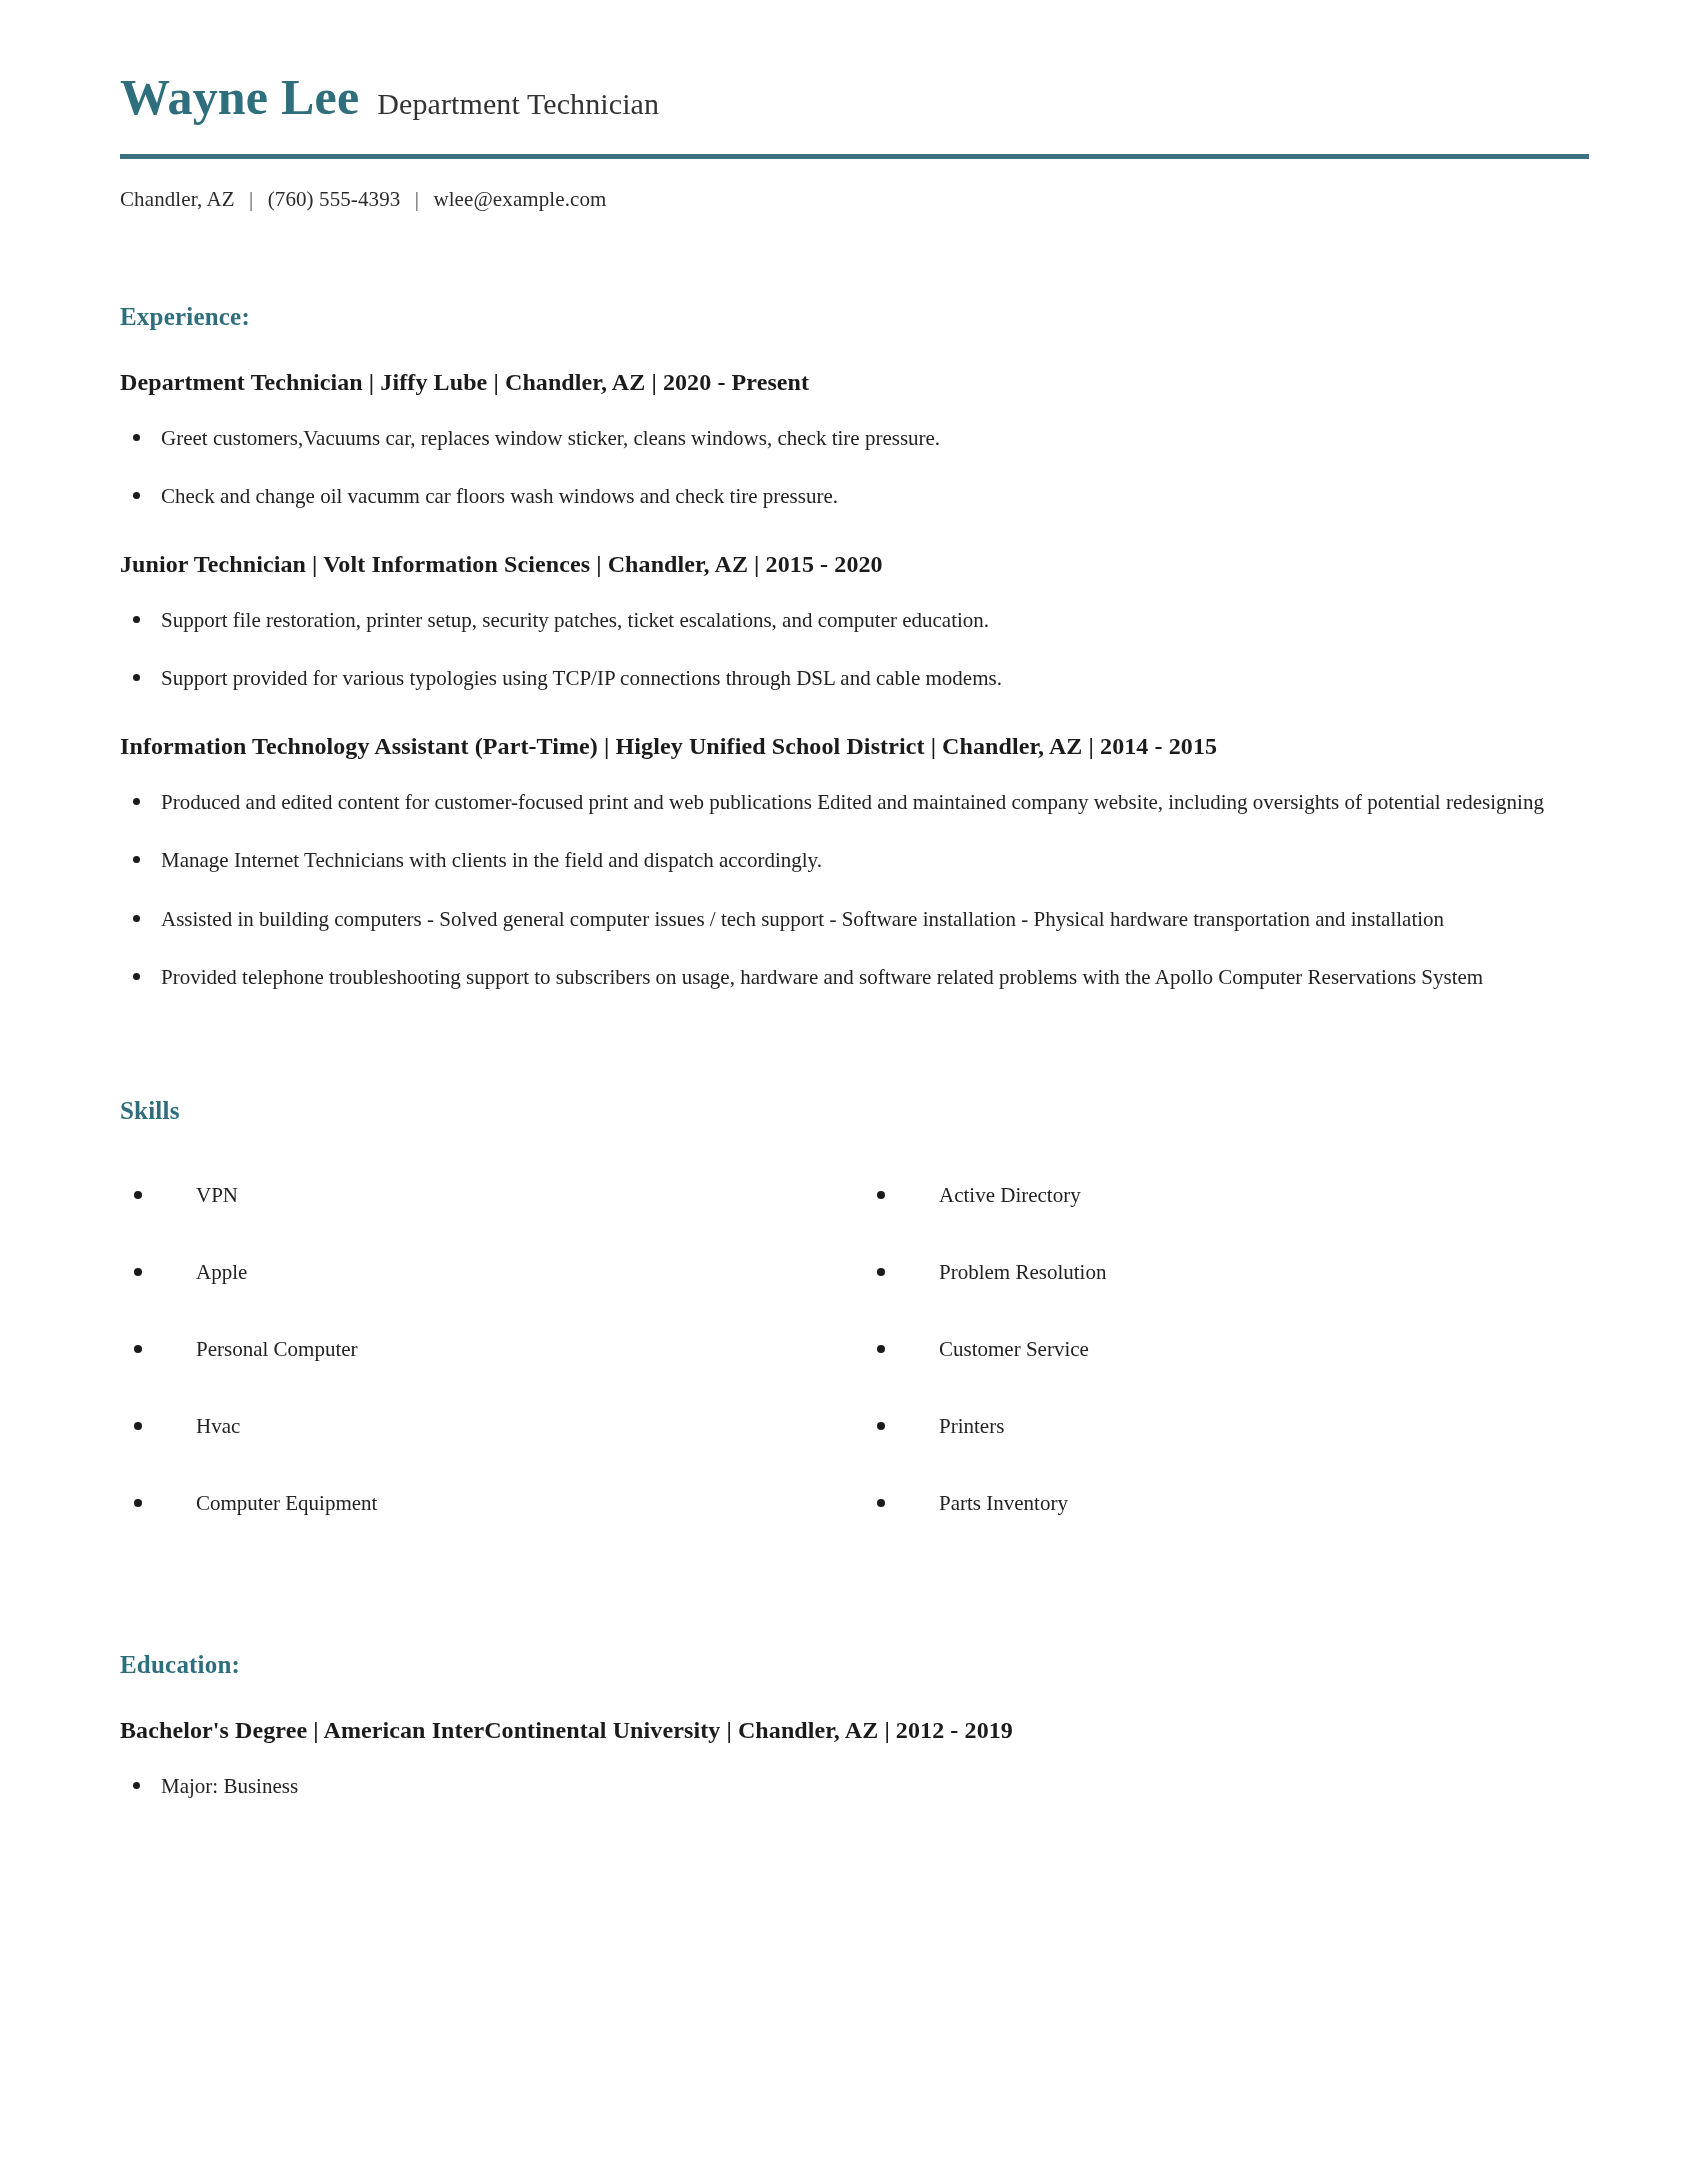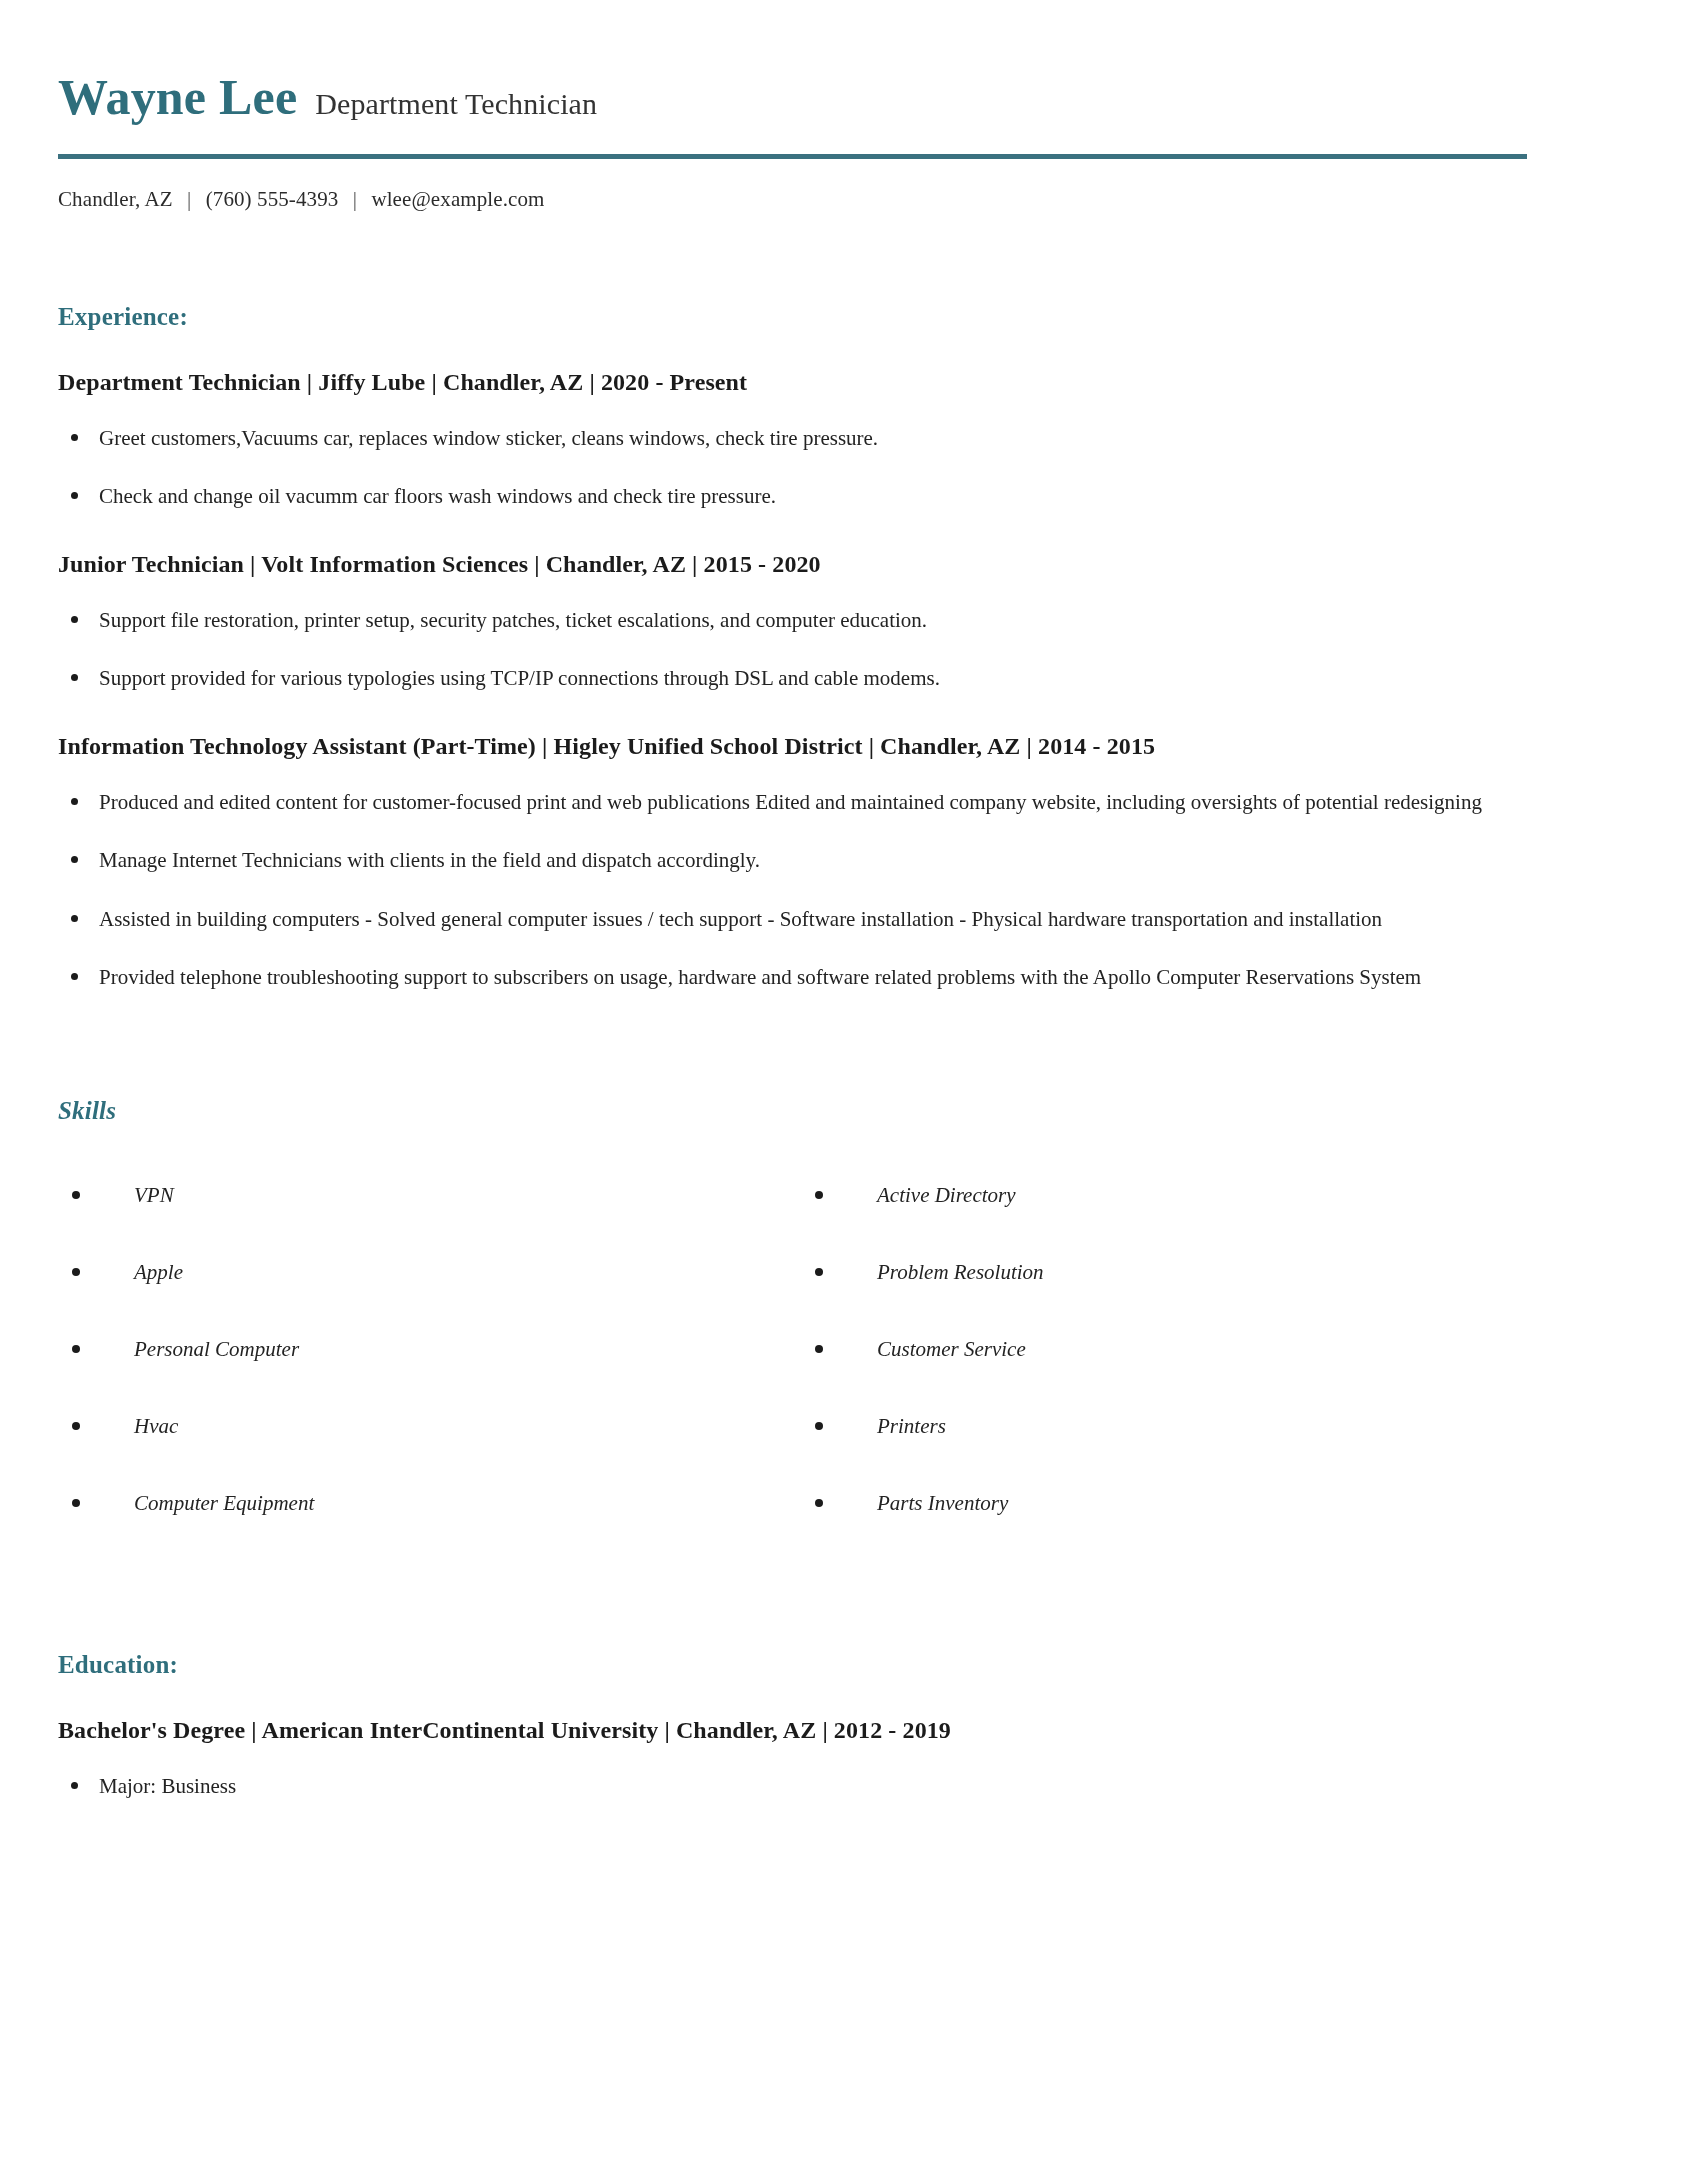--- a/index.html
+++ b/index.html
@@ -12,21 +12,21 @@
     height: 2178px;
     font-family: "Liberation Serif", "DejaVu Serif", serif;
     color: #1f1f1f;
     -webkit-font-smoothing: antialiased;
   }
   .page {
     position: relative;
     width: 1683px;
     height: 2178px;
     box-sizing: border-box;
-    padding: 0 58px;
+    padding: 0 120px;
     background: #ffffff;
     border-radius: 17px;
   }
 
   
   .header {
     padding-top: 71px;
   }
   .name-line {
     display: flex;
@@ -61,21 +61,21 @@
   }
   .contact .sep {
     color: #555555;
     padding: 0 9px;
   }
 
   
   .section {
     margin-top: 91px;
   }
-  .section.skills-section { margin-top: 103px; font-style: italic; }
+  .section.skills-section { margin-top: 103px; }
   .section.education-section { margin-top: 109px; }
 
   .section-title {
     font-size: 25px;
     font-weight: bold;
     color: #2f6e7c;
     letter-spacing: 0.2px;
   }
 
   .entry {

